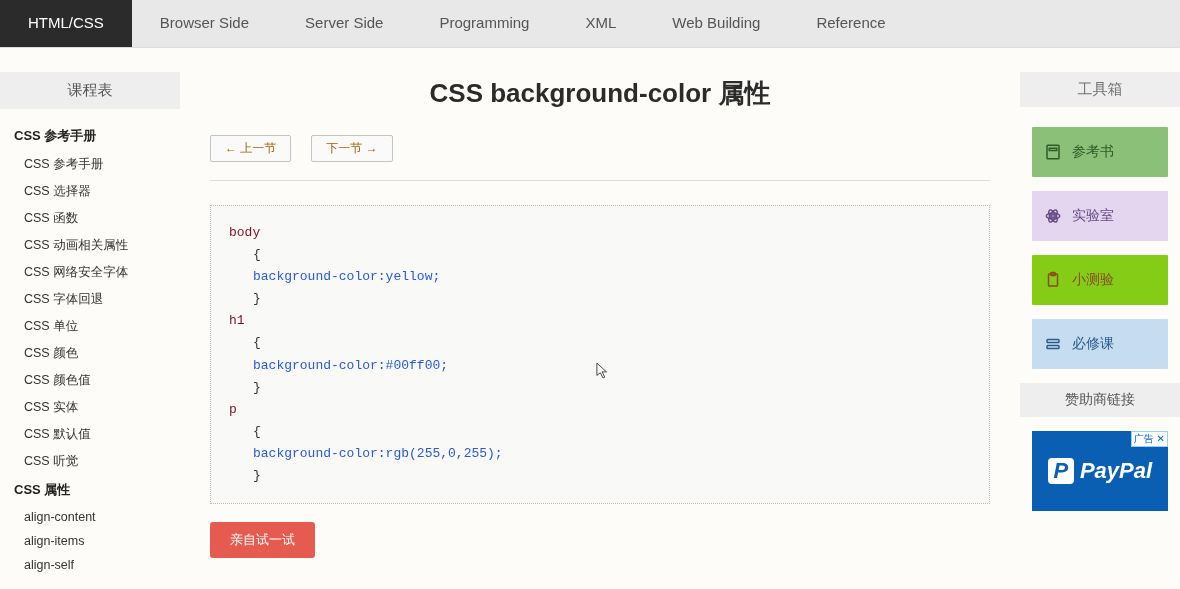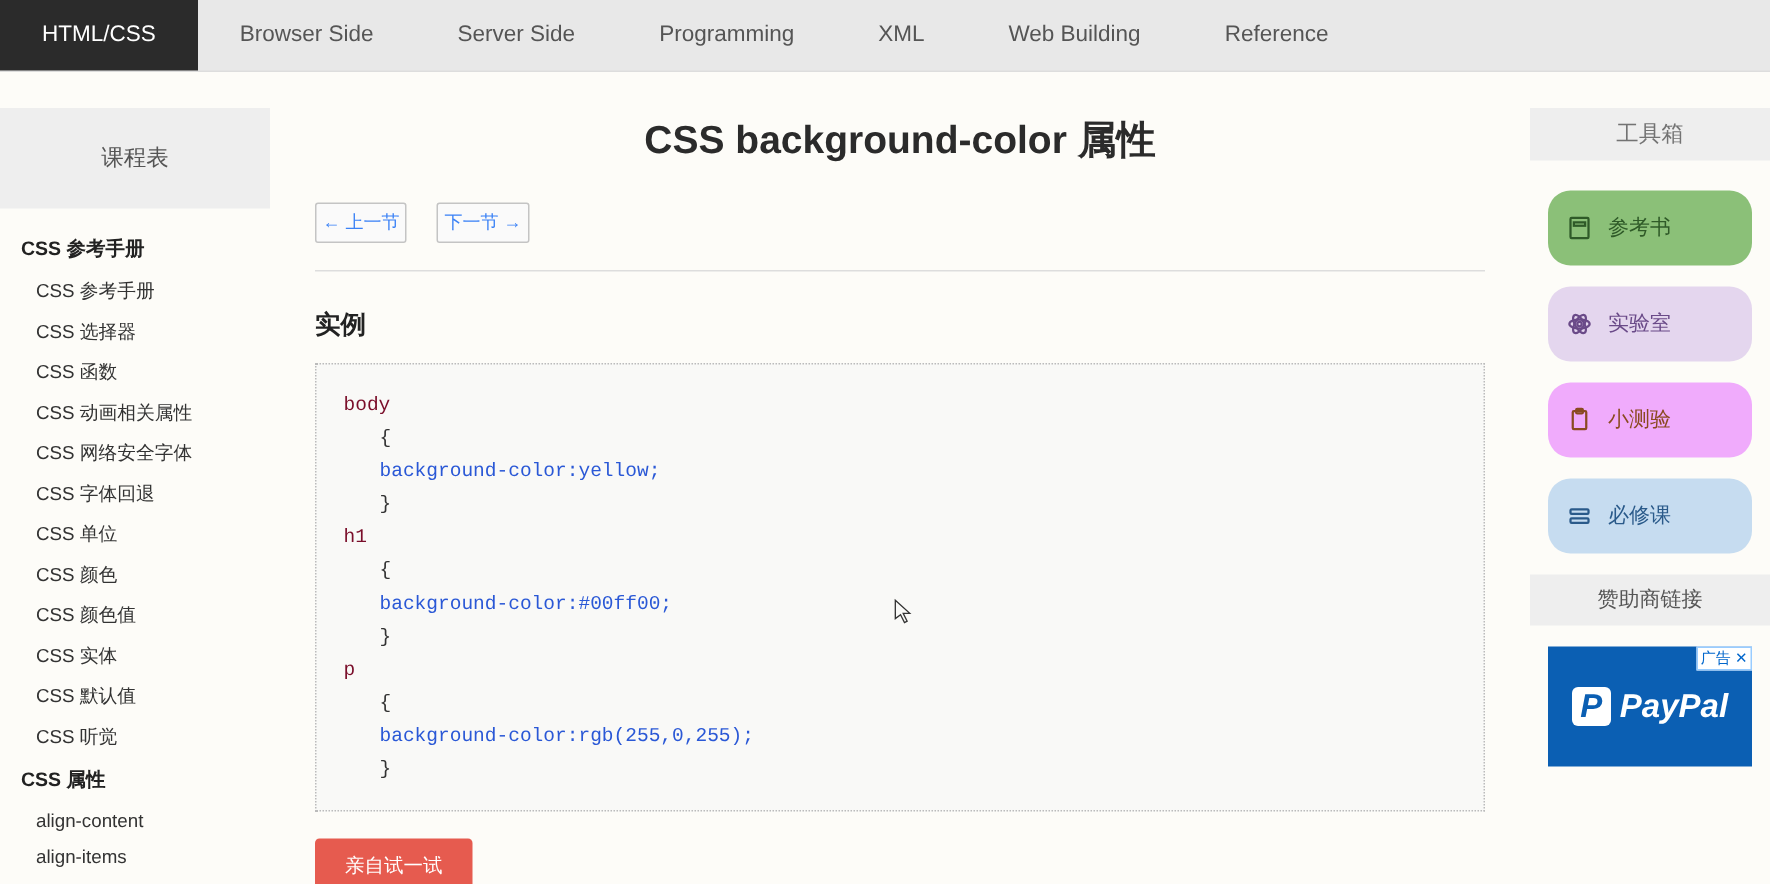--- a/index.html
+++ b/index.html
@@ -5,50 +5,50 @@
   * { margin: 0; padding: 0; box-sizing: border-box; }
   body { font-family: "Microsoft YaHei", Arial, sans-serif; background: #fdfcf8; color: #333; font-size: 13px; }
   
   .topnav { display: flex; background: #e8e8e8; height: 48px; border-bottom: 1px solid #ddd; }
   .topnav-item { padding: 14px 28px; color: #555; font-size: 15px; cursor: pointer; }
   .topnav-item.active { background: #2b2b2b; color: #fff; font-weight: 400; }
   
   .layout { display: flex; gap: 0; }
   
   .sidebar-left { width: 180px; padding-top: 24px; }
-  .sidebar-title { text-align: center; background: #eee; padding: 24px 0; font-size: 15px; color: #555; margin-bottom: 12px; }
+  .sidebar-title { text-align: center; background: #eee; padding: 9px 0; font-size: 15px; color: #555; margin-bottom: 12px; }
   .section-head { font-weight: bold; font-size: 13px; padding: 6px 14px; color: #222; }
   .sidebar-link { display: block; padding: 5px 14px 5px 24px; color: #333; font-size: 12.5px; cursor: pointer; }
   
   .main { flex: 1; min-width: 0; padding: 28px 30px 30px 30px; }
   .page-title { font-size: 26px; font-weight: bold; color: #2b2b2b; margin-bottom: 24px; text-align: center; }
   
   .nav-buttons { display: flex; gap: 20px; margin-bottom: 18px; }
-  .nav-btn { border: 1px solid #c4c4c4; background: #fafafa; font-size: 12px; padding: 4px 4px; cursor: pointer; border-radius: 2px; color: #3b82f6; }
+  .nav-btn { border: 1px solid #c4c4c4; background: #fafafa; font-size: 12px; padding: 4px 14px; cursor: pointer; border-radius: 2px; color: #a16207; }
   
   .hr { border: none; border-top: 1px solid #ddd; margin-bottom: 24px; }
   
   .example-head { font-size: 17px; font-weight: bold; margin-bottom: 14px; color: #222; }
   
   .code-box { border: 1px dotted #bbb; background: #f9f9f7; padding: 16px 18px; margin-bottom: 18px; font-family: Consolas, "Courier New", monospace; font-size: 13px; line-height: 1.7; position: relative; }
   .code-box .sel { color: #7a0e2a; }
   .code-box .brace { color: #333; display: inline-block; padding-left: 24px; }
   .code-box .prop { color: #2a58d6; display: inline-block; padding-left: 24px; }
   
   .cursor { position: absolute; width: 14px; height: 18px; left: 385px; top: 156px; }
   .cursor svg { width: 100%; height: 100%; }
   
   .try-btn { background: #e65b4f; color: #fff; border: none; padding: 9px 20px; font-size: 13px; border-radius: 3px; cursor: pointer; }
   
   .sidebar-right { width: 160px; padding-top: 24px; }
   .toolbox-title { text-align: center; background: #eee; padding: 8px 0; font-size: 15px; color: #737373; margin-bottom: 20px; }
-  .tool-btn { display: flex; align-items: center; gap: 10px; margin: 0 12px 14px 12px; padding: 16px 12px; border-radius: 15px; font-size: 14px; cursor: pointer; }
+  .tool-btn { display: flex; align-items: center; gap: 10px; margin: 0 12px 14px 12px; padding: 16px 12px; border-radius: 1px; font-size: 14px; cursor: pointer; }
   .tool-green  { background: #8bc078; color: #2f5a28; }
   .tool-purple { background: #e4d6ee; color: #6a4a88; }
-  .tool-orange { background: #f0abfc; color: #8a4a20; }
+  .tool-orange { background: #84cc16; color: #8a4a20; }
   .tool-blue   { background: #c6dcf0; color: #2a5a8a; }
   .tool-btn .icon { width: 18px; height: 18px; display: inline-flex; align-items: center; justify-content: center; }
   
   .sponsor-title { text-align: center; background: #eee; padding: 8px 0; font-size: 14px; color: #555; margin: 6px 0 14px 0; }
   .ad-box { margin: 0 12px; background: #0b5fb3; color: #fff; height: 80px; position: relative; display: flex; align-items: center; justify-content: center; font-size: 22px; font-weight: bold; font-style: italic; text-align: center; }
   .ad-tag { position: absolute; top: 0; right: 0; background: #fff; color: #06c; font-size: 10px; padding: 0 2px; font-style: normal; font-weight: normal; border: 1px solid #9cf; }
   .paypal-p { background: #fff; color: #0b5fb3; width: 26px; height: 26px; border-radius: 4px; display: inline-flex; align-items: center; justify-content: center; margin-right: 6px; font-style: italic; }
 </style>
 </head>
 <body>
@@ -88,21 +88,20 @@
       </div>
   </aside>
 
   <main class="main">
     <h1 class="page-title">CSS background-color 属性</h1>
     <div class="nav-buttons">
       <button class="nav-btn">← 上一节</button>
       <button class="nav-btn">下一节 →</button>
     </div>
     <hr class="hr">
-    <div class="example-head">实例</div>
     
     <div class="code-box">
       <div><span class="sel">body</span></div>
       <div><span class="brace">{</span></div>
       <div><span class="prop">background-color:yellow;</span></div>
       <div><span class="brace">}</span></div>
       <div><span class="sel">h1</span></div>
       <div><span class="brace">{</span></div>
       <div><span class="prop">background-color:#00ff00;</span></div>
       <div><span class="brace">}</span></div>

